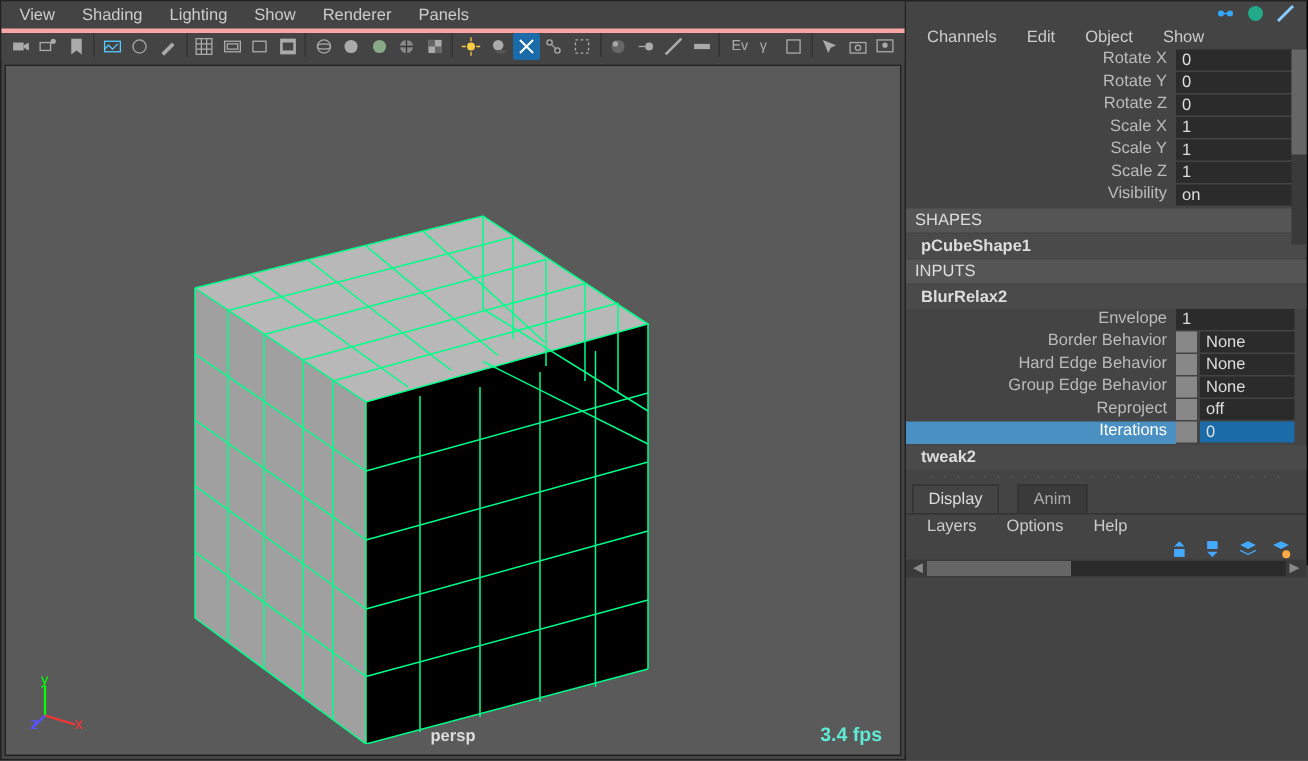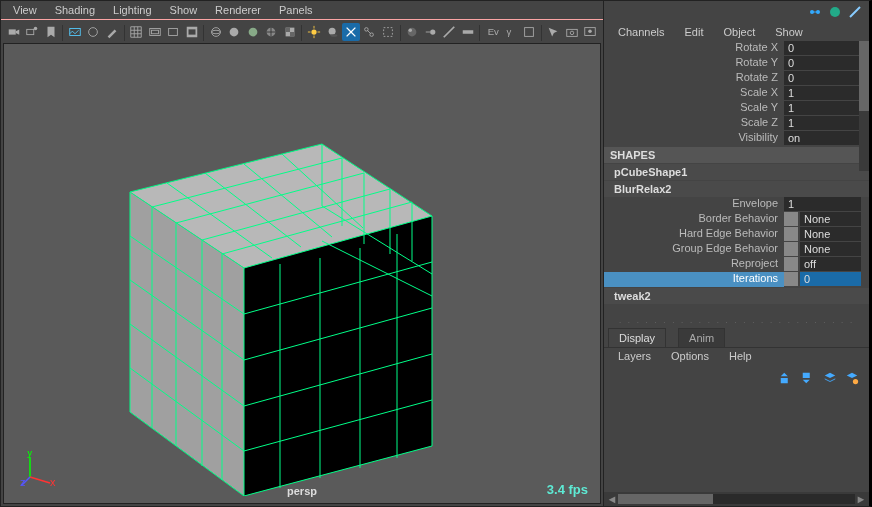--- a/index.html
+++ b/index.html
@@ -1,42 +1,42 @@
 <!DOCTYPE html>
 <html><head>
 <meta charset="utf-8">
 <style>
 *{margin:0;padding:0;box-sizing:border-box;font-family:Arial,sans-serif;font-size:11px;color:#ccc;user-select:none}
 body{background:#444;width:872px;height:507px;overflow:hidden;display:flex}
 .left{width:604px;height:507px;background:#444;display:flex;flex-direction:column;border:1px solid #222}
-.right{width:268px;height:507px;background:#444;display:flex;flex-direction:column;border-top:1px solid #222;border-right:3px solid #000000;border-bottom:1px solid #222}
+.right{width:268px;height:377px;background:#444;display:flex;flex-direction:column;border-top:1px solid #222;border-right:1px solid #000000;border-bottom:1px solid #222}
 .menubar{height:18px;background:#444;display:flex;align-items:center;padding:0 4px;gap:2px}
 .menubar span{padding:2px 8px}
-.toolbar{height:22px;background:#444;display:flex;align-items:flex-end;padding:0 4px;gap:1px;border-top:1px solid #fca5a5}
+.toolbar{height:22px;background:#444;display:flex;align-items:flex-start;padding:0 4px;gap:1px;border-top:3px solid #fca5a5}
 .tbtn{width:18px;height:18px;display:flex;align-items:center;justify-content:center;color:#aaa}
 .tbtn svg{width:14px;height:14px}
 .sep{width:1px;height:16px;background:#333;margin:0 2px}
 .tbtn.blue{background:#1a6ba8;border-radius:2px}
 .viewport{flex:1;background:#5a5a5a;position:relative;margin:2px;border:1px solid #222}
 .axis{position:absolute;left:16px;bottom:16px;width:36px;height:36px}
 .vlabel{position:absolute;bottom:6px;left:50%;transform:translateX(-50%);font-weight:bold;color:#ddd}
 .fps{position:absolute;bottom:6px;right:12px;font-weight:bold;color:#5eead4;font-size:13px}
 .cube{position:absolute;left:88px;top:72px;width:380px;height:380px}
 .r-top{height:22px;display:flex;justify-content:flex-end;align-items:center;gap:4px;padding:0 6px}
 .r-top .ico{width:16px;height:16px}
 .r-menu{height:18px;display:flex;align-items:center;padding:0 6px;gap:4px}
 .r-menu span{padding:2px 8px}
 .channels{flex:0 0 auto}
 .chrow{height:15px;display:flex;}
 .chrow .lbl{width:180px;text-align:right;padding-right:6px;color:#bbb}
 .chrow .val{flex:1;background:#2b2b2b;height:14px;line-height:14px;padding:0 4px;color:#ddd;margin-right:8px}
 .chrow.sel .lbl{background:#4a90c2;color:#fff}
 .chrow.sel .val{background:#1a6ba8}
 .chrow .colorbox{width:14px;height:14px;background:#888;margin-right:2px}
-.section{background:#555;height:16px;line-height:16px;padding:0 6px;font-weight:bold;color:#ddd;margin-top:1px}
+.section{background:#555;height:16px;line-height:16px;padding:0 6px;font-weight:normal;color:#ddd;margin-top:1px}
 .section.sub{background:#4a4a4a;font-weight:bold;padding-left:10px}
 .divider{height:10px;text-align:center;color:#666;letter-spacing:2px;font-size:8px;line-height:10px}
 .tabs{height:20px;display:flex;align-items:flex-end;border-bottom:1px solid #333;padding:0 4px}
 .tab{padding:3px 10px;background:#3a3a3a;border:1px solid #333;border-bottom:none;margin-right:12px;color:#aaa}
 .tab.active{background:#444;color:#ddd}
 .lmenu{height:18px;display:flex;align-items:flex-start;padding:0 6px;gap:4px}
 .lmenu span{padding:2px 8px}
 .licons{height:24px;display:flex;justify-content:flex-end;align-items:center;gap:8px;padding:0 10px}
 .licons .ico{width:14px;height:14px}
 .layers-body{flex:1;background:#444}
@@ -338,20 +338,21 @@
     <div class="chrow">
           <div class="lbl">Scale Z</div>
           <div class="val">1</div>
         </div>
     <div class="chrow">
           <div class="lbl">Visibility</div>
           <div class="val">on</div>
         </div>
     <div class="section">SHAPES</div>
     <div class="section sub">pCubeShape1</div>
+    <div class="section">INPUTS</div>
     <div class="section sub">BlurRelax2</div>
     <div class="chrow">
           <div class="lbl">Envelope</div>
           <div class="val">1</div>
         </div>
     <div class="chrow">
           <div class="lbl">Border Behavior</div>
           <div class="colorbox"></div>
           <div class="val">None</div>
         </div>

